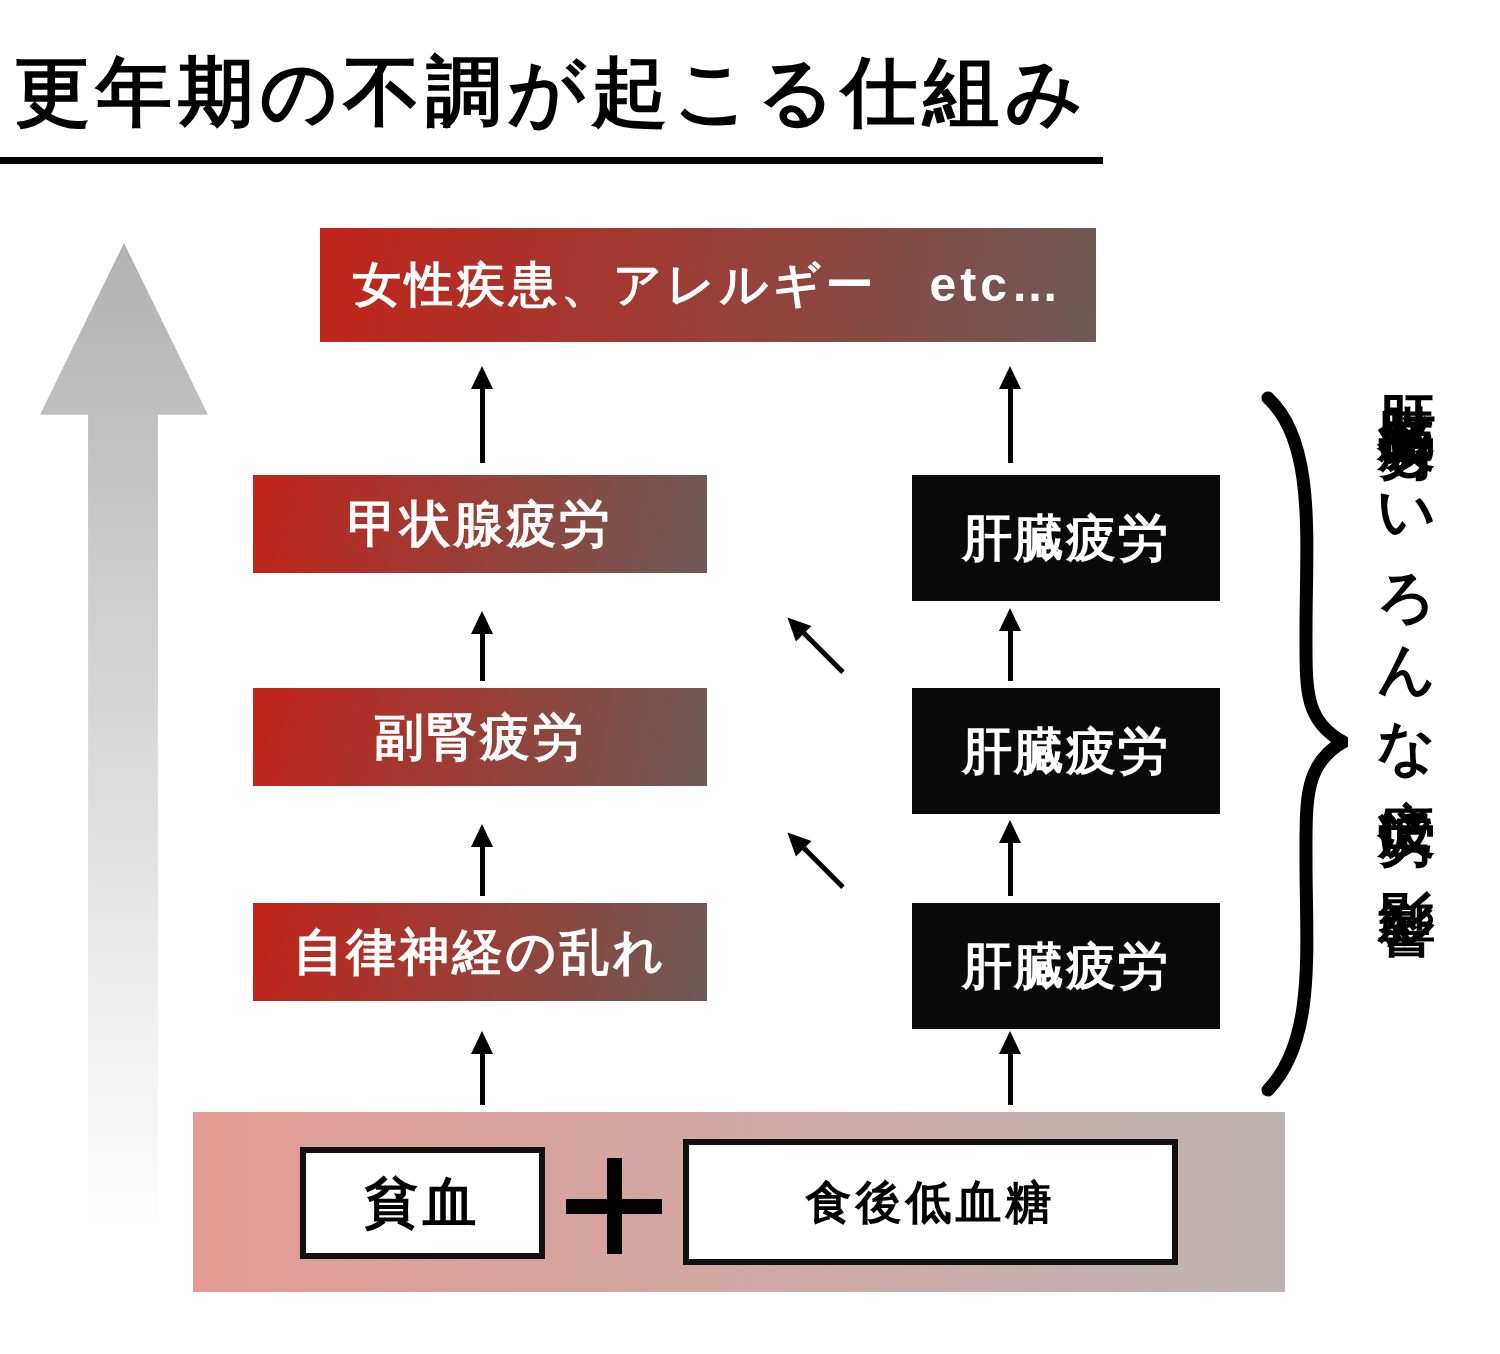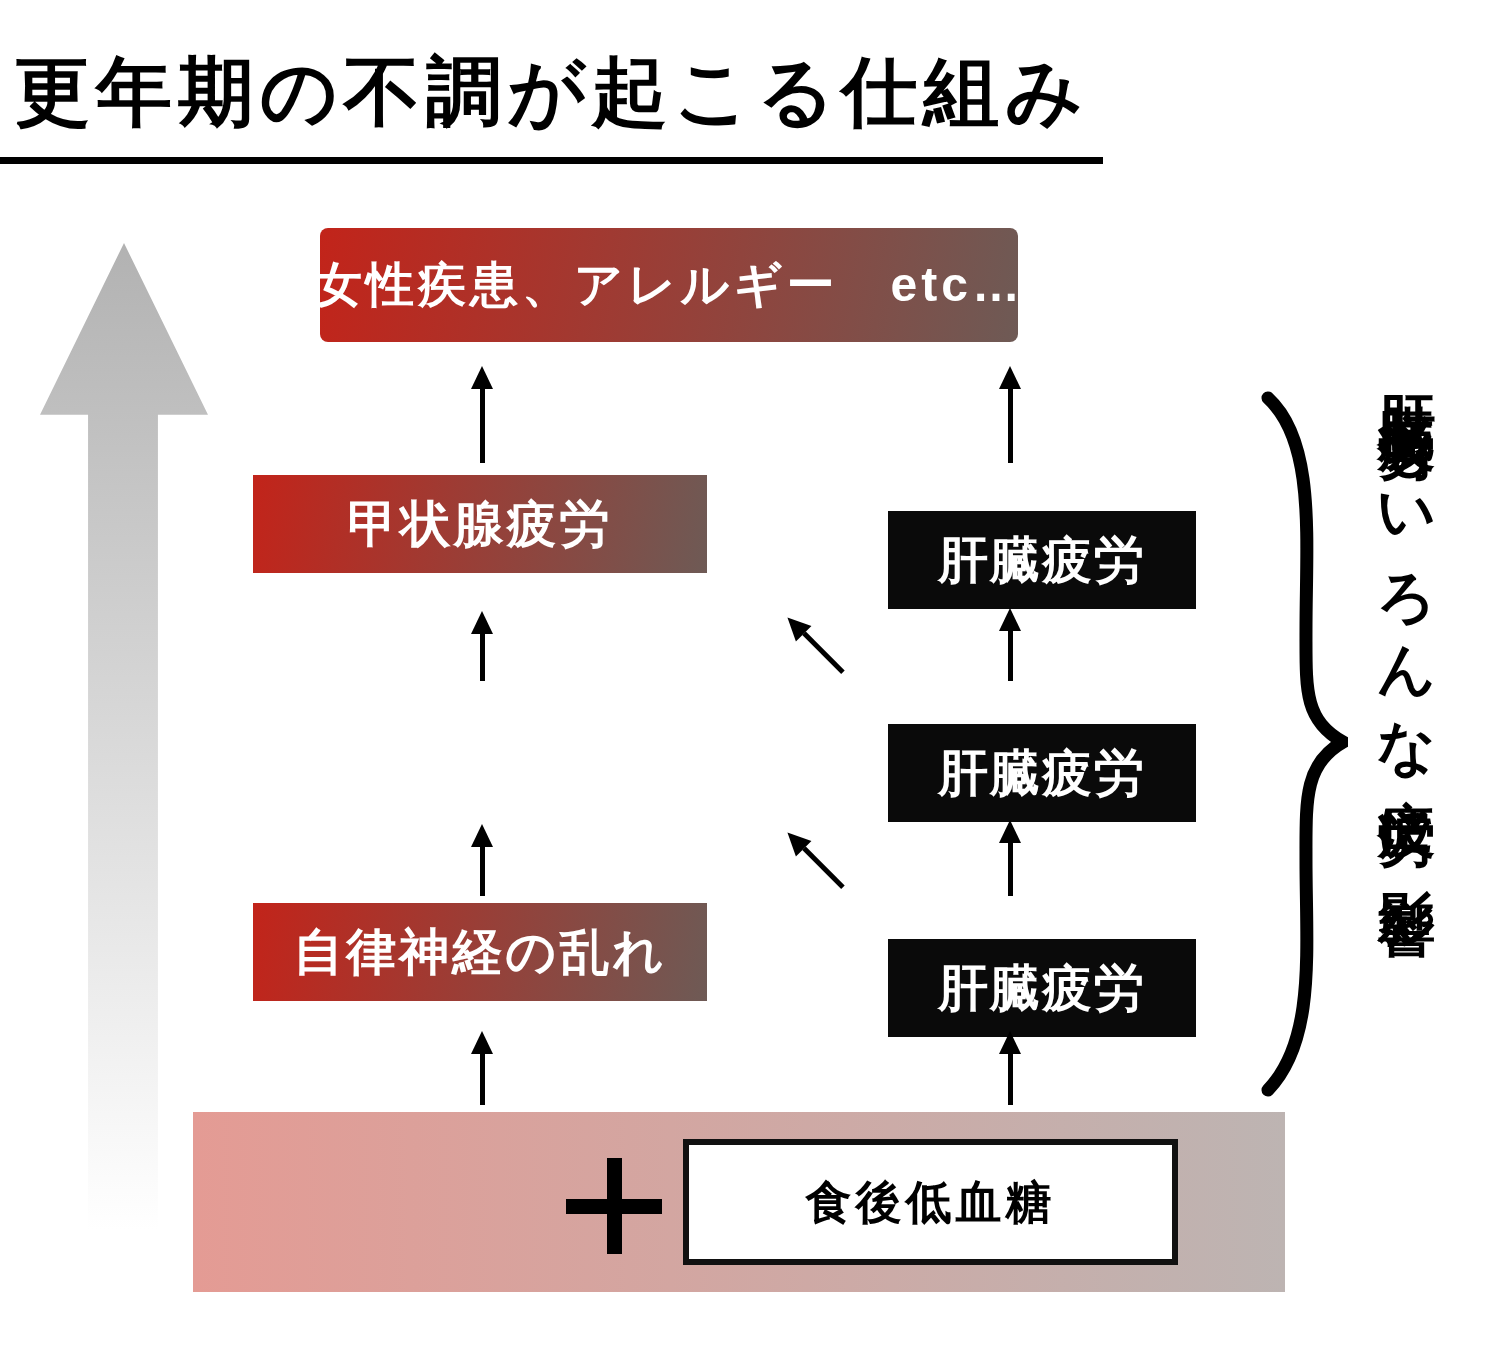--- a/index.html
+++ b/index.html
@@ -40,23 +40,23 @@
     justify-content: center;
     color: #ffffff;
     font-weight: bold;
     white-space: nowrap;
   }
   .red-grad {
     background: linear-gradient(100deg, var(--red-grad-start), var(--red-grad-end));
   }
   .black-box { background: var(--black-box); }
 
-  .top-box { left: 320px; top: 228px; width: 698px; height: 114px; font-size: 48px; letter-spacing: 4px; border-radius: 8px; }
+  .top-box { left: 320px; top: 228px; width: 776px; height: 114px; font-size: 48px; letter-spacing: 4px; }
   .left-box  { left: 253px; width: 454px; height: 98px; font-size: 50px; letter-spacing: 3px; }
-  .right-box { left: 888px; width: 308px; height: 98px; font-size: 50px; letter-spacing: 2px; margin-top: 36px; }
+  .right-box { left: 912px; width: 308px; height: 126px; font-size: 50px; letter-spacing: 2px; }
 
   
   .arrow-up {
     position: absolute;
     width: 24px;
     display: flex;
     flex-direction: column;
     align-items: center;
   }
   .arrow-up .a-head {
@@ -161,20 +161,23 @@
 
   <div class="big-arrow"></div>
 
   <div class="box red-grad top-box">
     <span>女性疾患、アレルギー　etc…</span>
   </div>
 
   <div class="box red-grad left-box" style="top:475px">
     <span>甲状腺疲労</span>
   </div>
+  <div class="box red-grad left-box" style="top:688px">
+    <span>副腎疲労</span>
+  </div>
   <div class="box red-grad left-box" style="top:903px">
     <span>自律神経の乱れ</span>
   </div>
 
   <div class="box black-box right-box" style="top:475px">
     <span>肝臓疲労</span>
   </div>
   <div class="box black-box right-box" style="top:688px">
     <span>肝臓疲労</span>
   </div>
@@ -219,20 +222,23 @@
   <div class="arrow-up diag" style="left:803px; top:606px; height:78px">
       <div class="a-head"></div>
       <div class="a-shaft"></div>
     </div>
   <div class="arrow-up diag" style="left:803px; top:821px; height:78px">
       <div class="a-head"></div>
       <div class="a-shaft"></div>
     </div>
 
   <div class="cause-panel"></div>
+  <div class="white-box anemia-box">
+    <span>貧血</span>
+  </div>
   <div class="plus">
     <div class="pv"></div>
       <div class="ph"></div>
     <span class="sr-only">＋</span>
   </div>
   <div class="white-box hypo-box">
     <span class="hypo-main">食後低血糖</span>
   </div>
 
   <svg class="brace" viewBox="0 0 100 710" aria-hidden="true">

